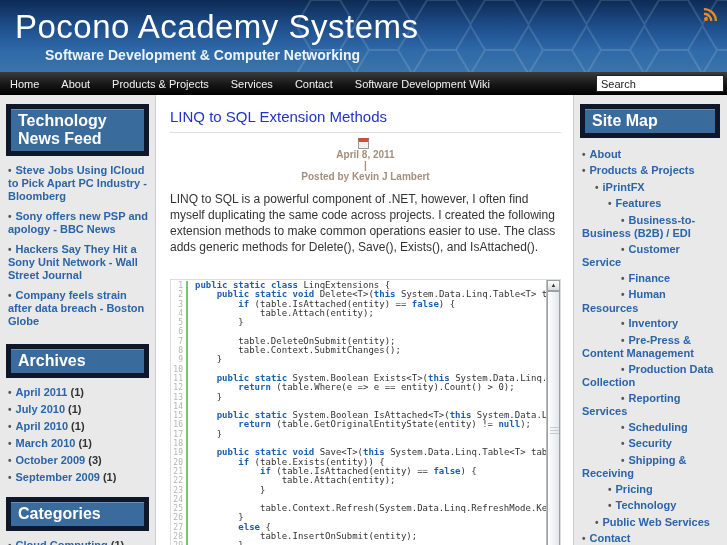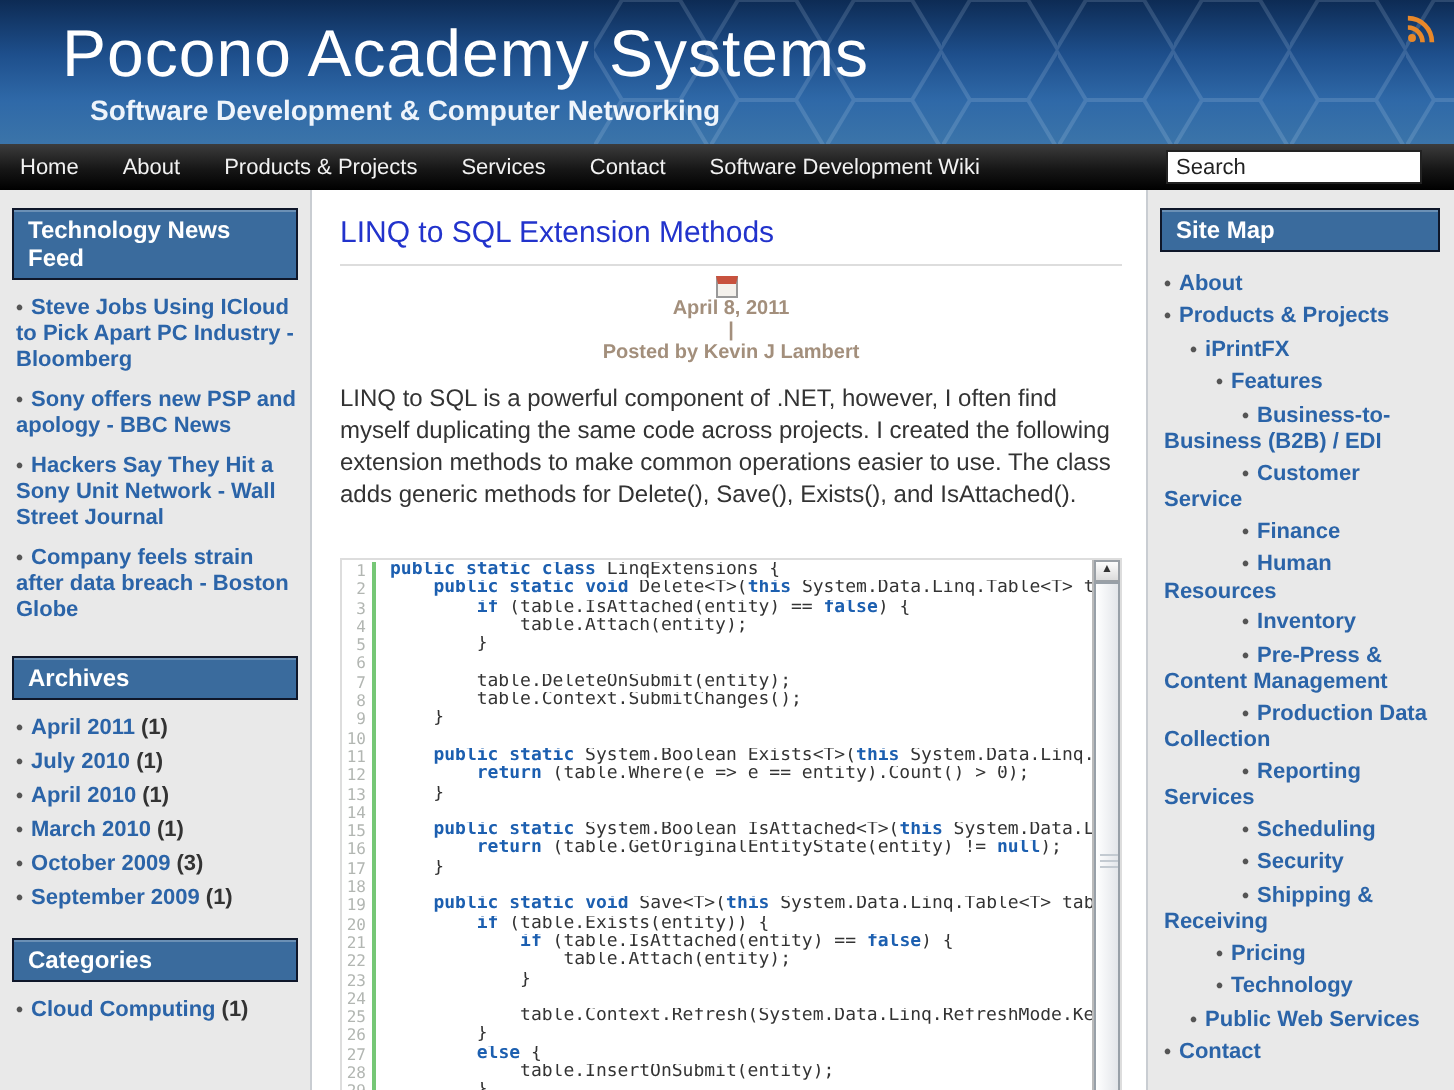--- a/index.html
+++ b/index.html
@@ -3,46 +3,46 @@
 <meta charset="utf-8">
 <style>
   * { margin:0; padding:0; box-sizing:border-box; }
   html,body { width:727px; height:545px; overflow:hidden; background:#e9e9e9;
     font-family:"Liberation Sans", sans-serif; }
 
   
   .masthead { position:relative; height:72px; overflow:hidden;
     background:linear-gradient(180deg,#0d2b54 0%,#1e4f8c 38%,#2f69a8 70%,#3b74a9 100%); }
   .hexwrap { position:absolute; right:0; top:0; height:72px; width:430px; opacity:.16; }
-  .site-title { position:absolute; left:31px; top:8px; color:#fff; font-size:33px;
+  .site-title { position:absolute; left:15px; top:8px; color:#fff; font-size:33px;
     font-weight:normal; letter-spacing:.5px; }
   .tagline { position:absolute; left:45px; top:47px; color:#eef4fb; font-size:14px; font-weight:bold; }
   .rss { position:absolute; right:9px; top:7px; width:15px; height:15px; cursor:pointer; }
 
   
   .navbar { position:relative; height:23px;
     background:linear-gradient(180deg,#3c3c3c 0%,#161616 55%,#000 100%);
     display:flex; align-items:center; padding-left:10px; }
   .nav-item { color:#f2f2f2; font-size:11px; text-decoration:none; margin-right:22px;
     cursor:pointer; white-space:nowrap; }
-  .searchbox { position:absolute; right:16px; top:3px; width:128px; height:17px; background:#fff;
+  .searchbox { position:absolute; right:3px; top:3px; width:128px; height:17px; background:#fff;
     border:1px solid #222; display:flex; align-items:center; }
   .searchbox input { flex:1; border:0; outline:0; font-size:11px; padding:0 2px 0 4px;
     font-family:"Liberation Sans", sans-serif; color:#222; background:transparent; }
   .mag { width:13px; height:13px; margin-right:2px; }
 
   
   .cols { display:flex; height:450px; }
   .col-left  { width:156px; min-width:156px; background:#e9e9e9; border-right:1px solid #c9cdd2; overflow:hidden; }
   .col-main  { width:417px; min-width:417px; background:#fff; padding:13px 12px 0 14px; overflow:hidden; }
   .col-right { width:153px; min-width:153px; background:#e9e9e9; border-left:1px solid #c9cdd2; overflow:hidden; }
 
   
   .sb-head { margin:9px 6px 6px 6px; padding:3px 7px; background:#3a6b9d;
-    border:1px solid #0f172a; color:#fff; font-size:12px; font-weight:bold;
+    border:5px solid #0f172a; color:#fff; font-size:16px; font-weight:bold;
     box-shadow:inset 0 1px 0 rgba(255,255,255,.25); }
   .sb-list { padding:0 5px 2px 8px; }
   .sb-item { font-size:11px; font-weight:bold; line-height:13px; padding:2px 0; color:#333; }
   .news .sb-item { margin-bottom:3px; }
   .blt { color:#555; margin-right:4px; font-size:10px; }
   .lnk { color:#2b64a8; text-decoration:none; cursor:pointer; }
   .cnt { color:#333; font-weight:bold; margin-left:3px; }
 
   
   .sm-item { font-size:11px; font-weight:bold; line-height:12.5px; padding:1.5px 4px 1.5px 6px; }

